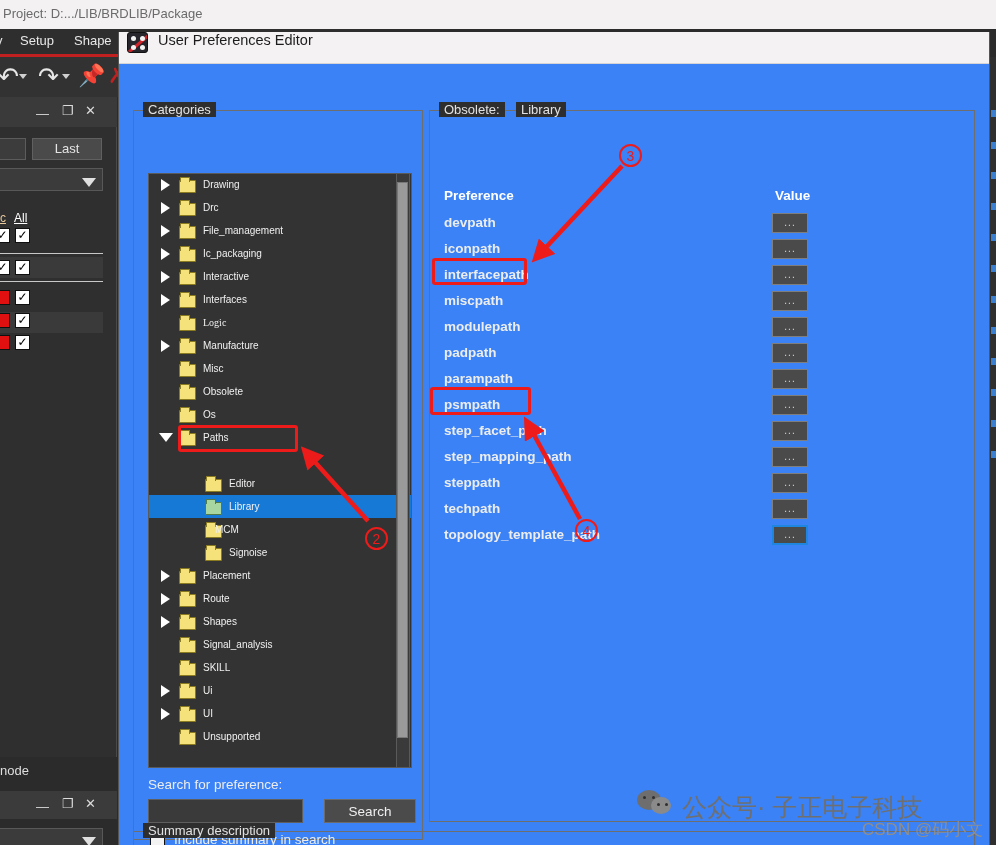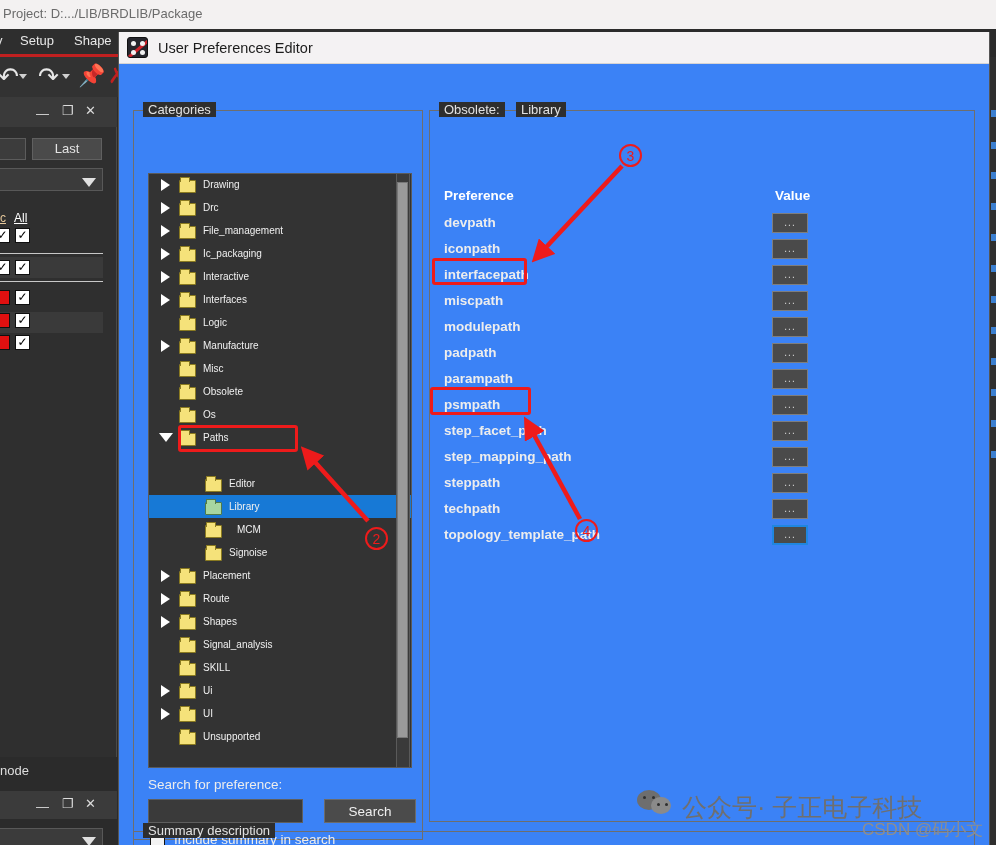--- a/index.html
+++ b/index.html
@@ -98,21 +98,21 @@
   
   #dialog {
     position:absolute; left:118px; top:32px; width:872px; height:813px;
     background:#2e2e2e;
     border:1px solid #555;
     border-top:none;
   }
   .dlg-titlebar {
     position:absolute; left:0; top:0; width:870px; height:32px;
     background:#f4f2f3; border-bottom:1px solid #d6d4d4;
-    display:flex; align-items:center;
+    display:flex; 
   }
   .dlg-icon {
     position:relative; width:21px; height:21px; margin-left:8px;
     background:#26262c; border:1px solid #111; border-radius:3px;
     overflow:hidden; flex:none;
   }
   .dlg-icon .diag {
     position:absolute; left:-3px; top:9px; width:28px; height:3px;
     background:#d0232b; transform:rotate(-40deg);
   }
@@ -356,21 +356,21 @@
             <div class="tree-row" style="top: 91px;">
               <span class="arrow-right" style="left: 12px; top: 6px;"></span>
               <span class="folder" style="left: 30px; top: 7px;"></span>
               <span class="tree-label" style="left: 54px;">Interactive</span>
             </div>
             <div class="tree-row" style="top: 114px;">
               <span class="arrow-right" style="left: 12px; top: 6px;"></span>
               <span class="folder" style="left: 30px; top: 7px;"></span>
               <span class="tree-label" style="left: 54px;">Interfaces</span>
             </div>
-            <div class="tree-row" style="top: 137px;">
+            <div class="tree-row" style="top: 137px; font-family: Liberation Serif, serif;">
               <span class="folder" style="left: 30px; top: 7px;"></span>
               <span class="tree-label" style="left: 54px;">Logic</span>
             </div>
             <div class="tree-row" style="top: 160px;">
               <span class="arrow-right" style="left: 12px; top: 6px;"></span>
               <span class="folder" style="left: 30px; top: 7px;"></span>
               <span class="tree-label" style="left: 54px;">Manufacture</span>
             </div>
             <div class="tree-row" style="top: 183px;">
               <span class="folder" style="left: 30px; top: 7px;"></span>
@@ -392,21 +392,21 @@
             <div class="tree-row" style="top: 298px;">
               <span class="folder" style="left: 56px; top: 7px;"></span>
               <span class="tree-label" style="left: 80px;">Editor</span>
             </div>
             <div class="tree-row sel" style="top: 321px;">
               <span class="folder green" style="left: 56px; top: 7px;"></span>
               <span class="tree-label" style="left: 80px;">Library</span>
             </div>
             <div class="tree-row" style="top: 344px;">
               <span class="folder" style="left: 56px; top: 7px;"></span>
-              <span class="tree-label" style="left: 88px;">MCM</span>
+              <span class="tree-label" style="left: 66px;">MCM</span>
             </div>
             <div class="tree-row" style="top: 367px;">
               <span class="folder" style="left: 56px; top: 7px;"></span>
               <span class="tree-label" style="left: 80px;">Signoise</span>
             </div>
             <div class="tree-row" style="top: 390px;">
               <span class="arrow-right" style="left: 12px; top: 6px;"></span>
               <span class="folder" style="left: 30px; top: 7px;"></span>
               <span class="tree-label" style="left: 54px;">Placement</span>
             </div>

